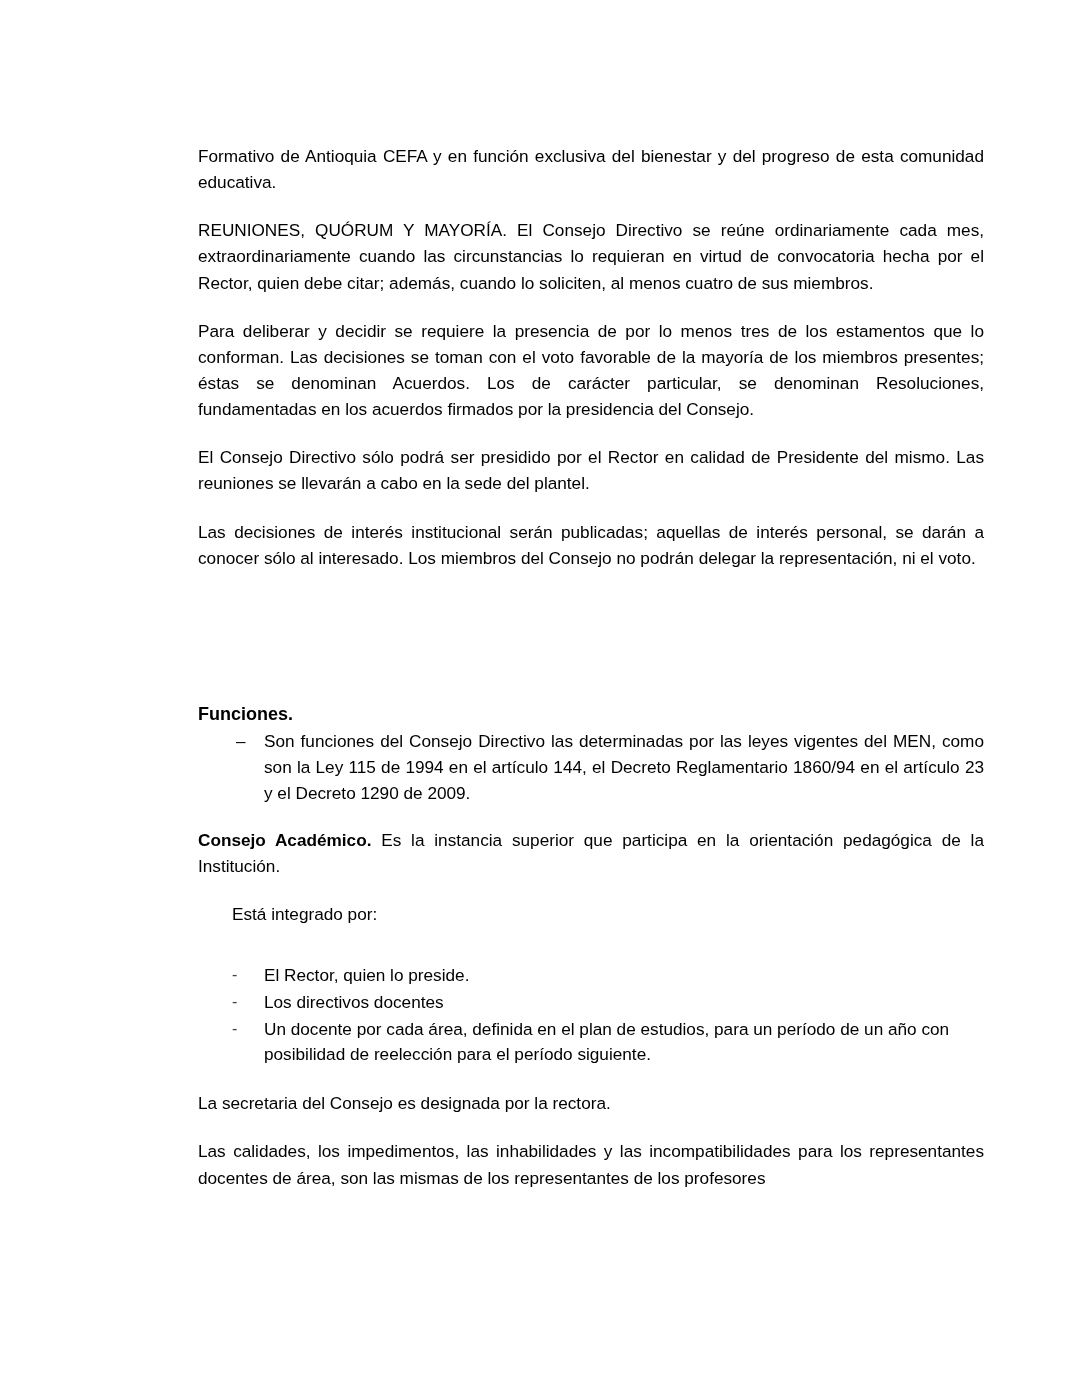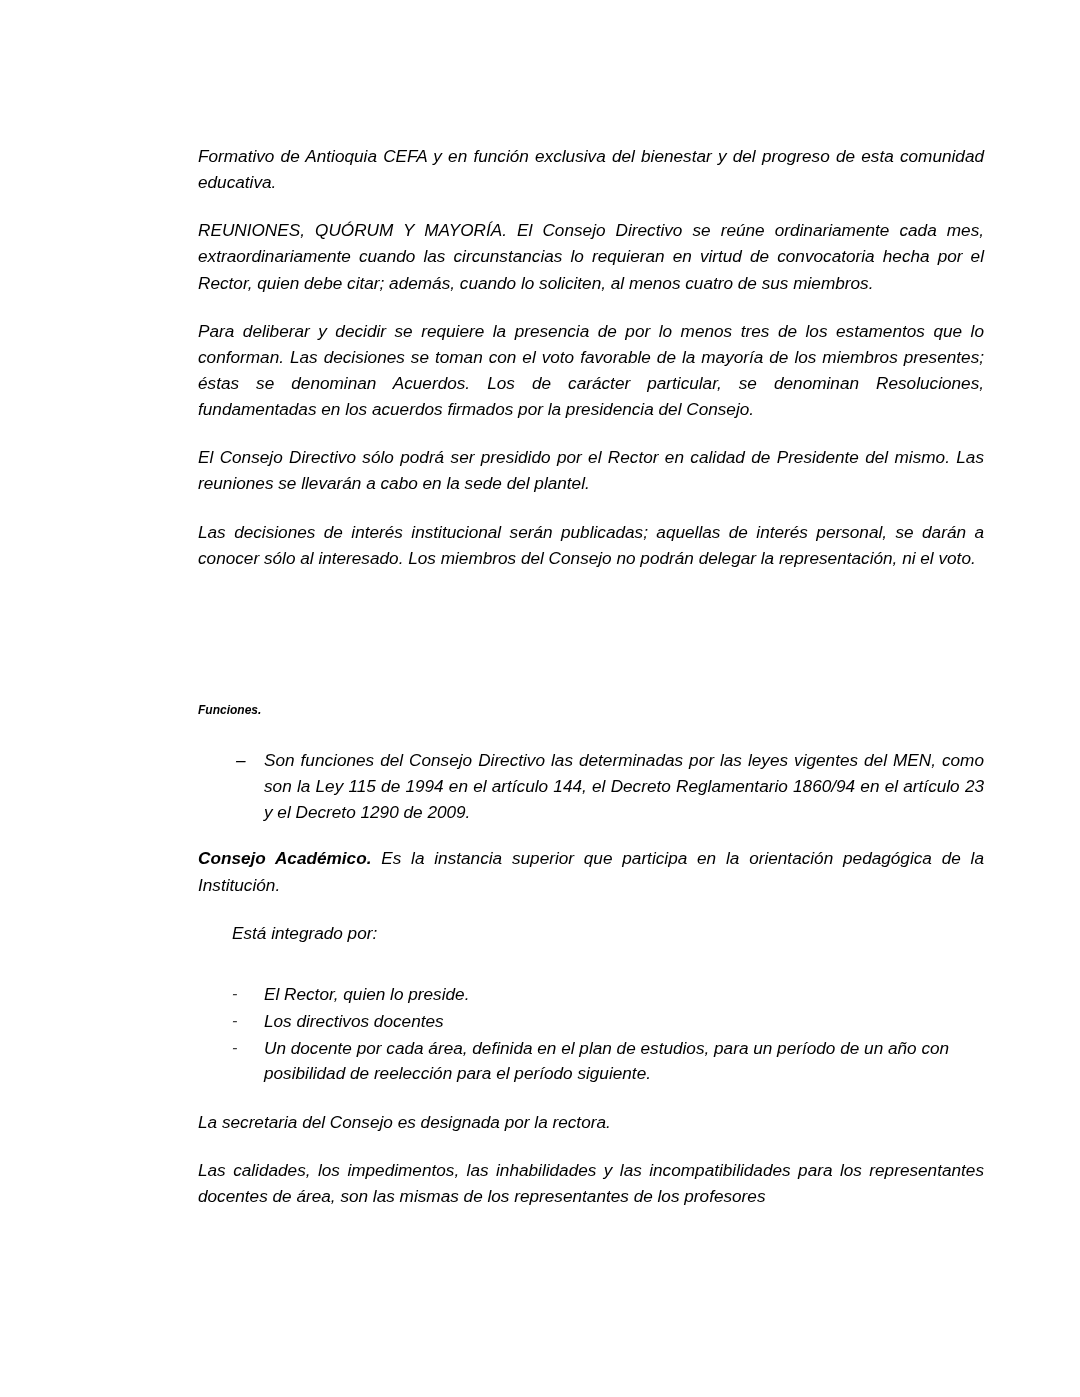--- a/index.html
+++ b/index.html
@@ -11,43 +11,42 @@
     font-family: "Liberation Sans", sans-serif;
     color: #000000;
   }
   .page {
     position: relative;
     width: 1080px;
     height: 1397px;
     background: #ffffff;
     box-sizing: border-box;
     overflow: hidden;
-    font-style: italic;
   }
   .content {
     position: absolute;
     left: 198px;
     top: 143px;
     width: 786px;
   }
   p {
     margin: 0 0 22px 0;
     font-size: 17.2px;
     line-height: 1.52;
     text-align: justify;
     text-justify: inter-word;
   }
   .bold {
     font-weight: bold;
     margin-top: 20px;
   }
   .heading {
     font-weight: bold;
-    font-size: 12px;
-    margin: 0 0 28px 0;
+    font-size: 18px;
+    margin: 0 0 0 0;
     line-height: 1.52;
   }
   .gap-large {
     height: 108px;
   }
   
   ul.dash-list {
     list-style: none;
     margin: 0 0 20px 0;
     padding: 0;

